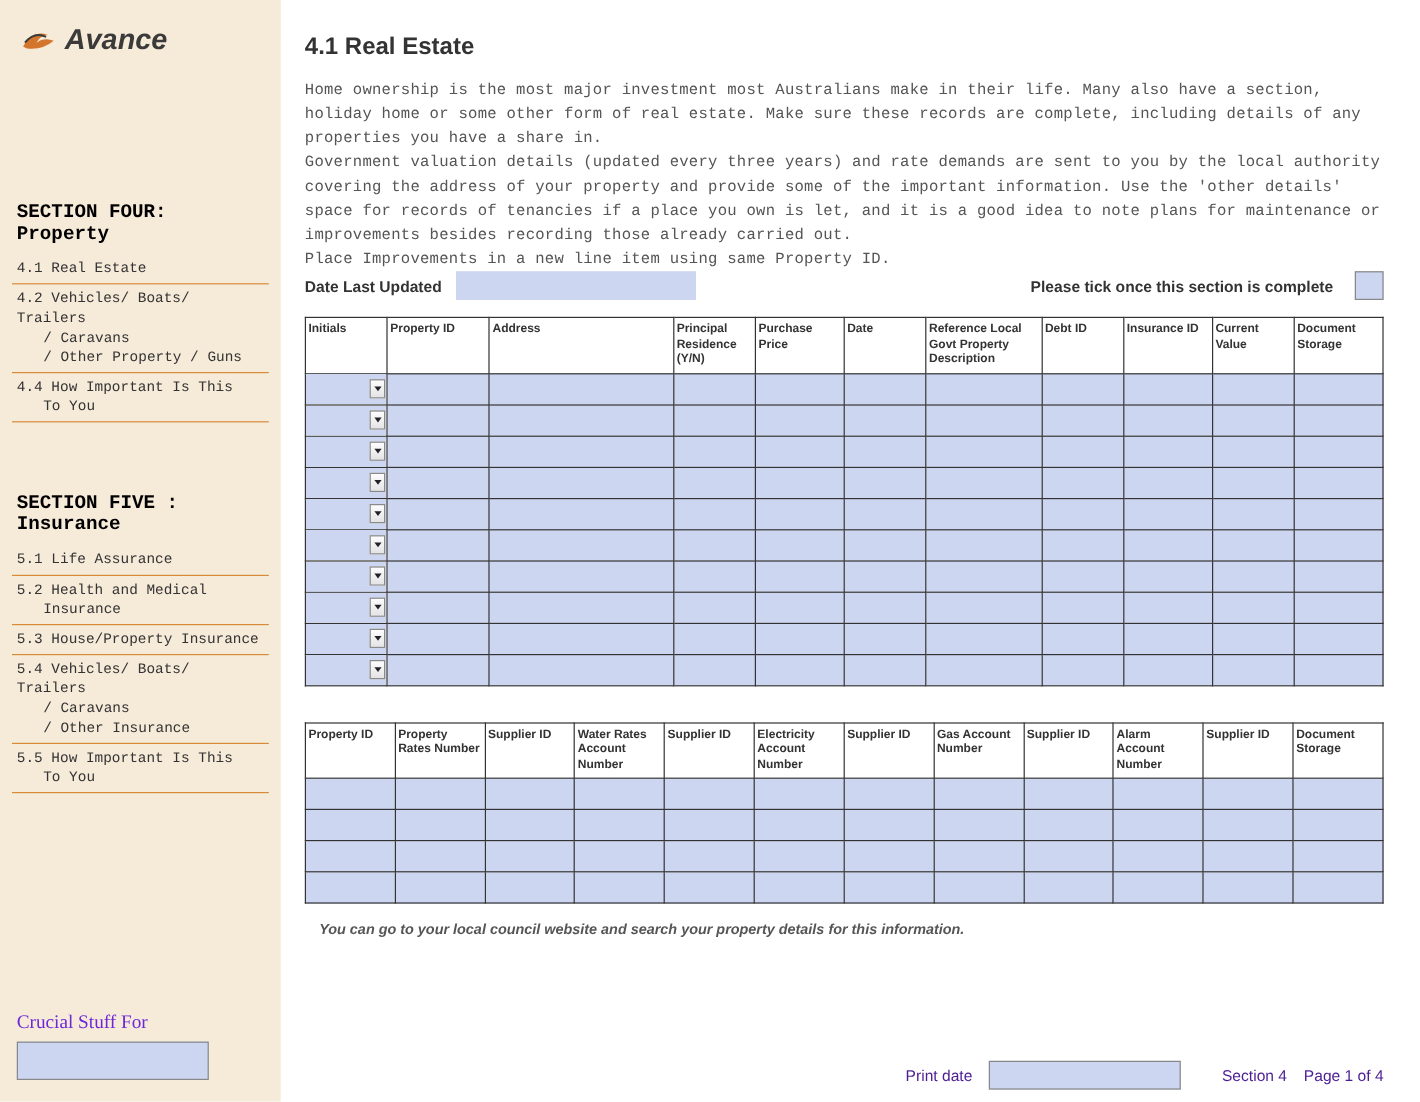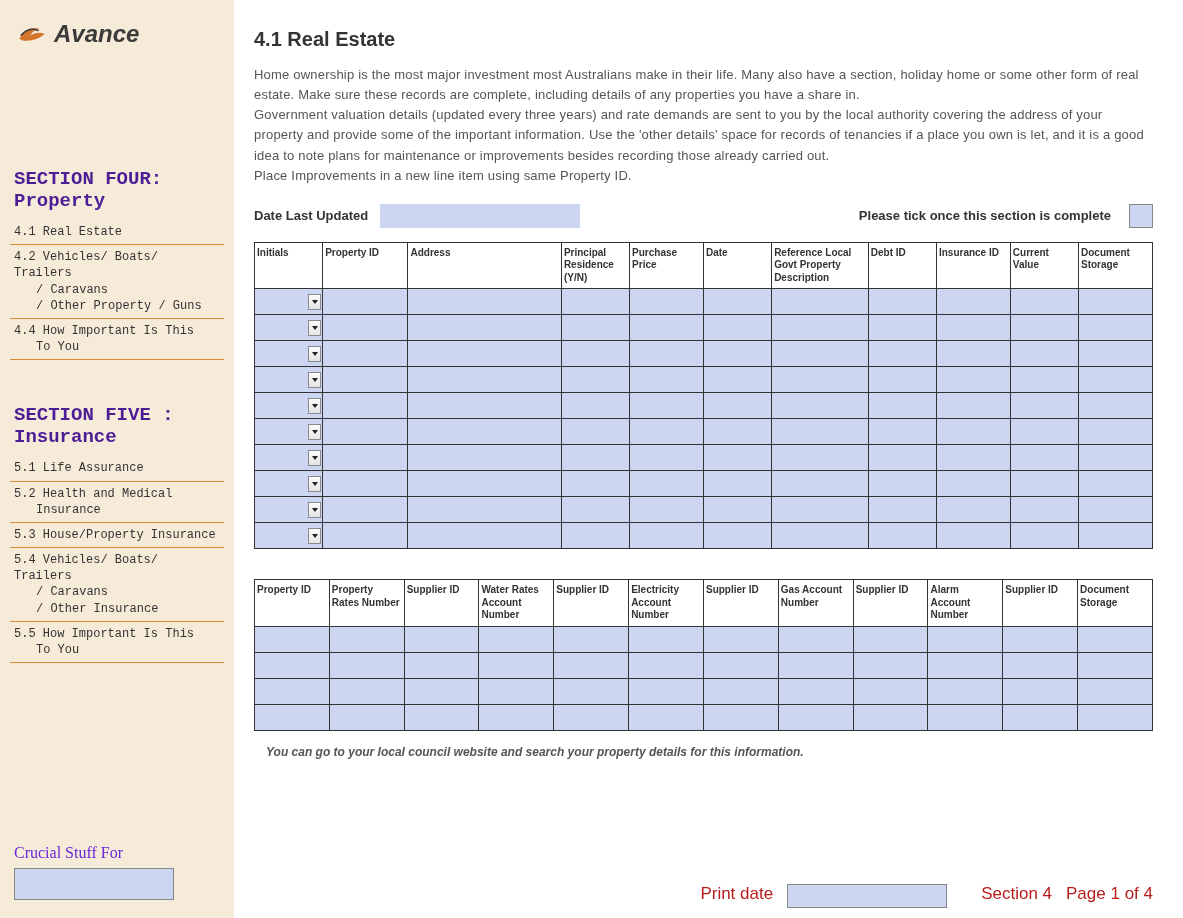--- a/index.html
+++ b/index.html
@@ -35,23 +35,23 @@
   .logo-text {
     font-family: Arial, sans-serif;
     font-size: 24px;
     font-weight: bold;
     font-style: italic;
     color: #3a3a3a;
   }
   .section-heading {
     font-family: "Courier New", monospace;
     font-weight: bold;
-    font-size: 19px;
-    color: #4c1d95;
-    margin: 16px 0 8px 0;
+    font-size: 16px;
+    color: #000000;
+    margin: 30px 0 8px 0;
     padding: 0 4px;
   }
   .nav-item {
     font-family: "Courier New", monospace;
     font-size: 12px;
     color: #333;
     padding: 4px 4px;
     border-bottom: 1px solid #d88c3a;
     line-height: 1.35;
   }
@@ -85,25 +85,25 @@
     background: #fff;
   }
   .page-title {
     font-family: Arial, sans-serif;
     font-size: 20px;
     font-weight: bold;
     color: #333;
     margin-bottom: 14px;
   }
   .intro {
-    font-family: Liberation Sans, sans-serif;
+    font-family: Liberation Mono, monospace;
     font-size: 13px;
     color: #555;
     line-height: 1.55;
-    margin-bottom: 18px;
+    margin-bottom: 0;
     letter-spacing: 0.2px;
   }
   .intro p { margin: 0; }
   .meta-row {
     display: flex;
     align-items: center;
     margin-bottom: 14px;
     font-weight: bold;
     font-size: 13px;
   }
@@ -168,23 +168,24 @@
   .note {
     font-family: "Century Gothic", Arial, sans-serif;
     font-style: italic;
     font-weight: bold;
     font-size: 12px;
     color: #555;
     margin: 14px 0 40px 12px;
   }
   .footer {
     display: flex;
+    align-items: center;
     gap: 14px;
-    font-size: 17px;
-    color: #b91c1c;
+    font-size: 13px;
+    color: #4c1d95;
     position: absolute;
     bottom: 10px;
     right: 30px;
   }
   .footer .pd-input {
     width: 160px;
     height: 24px;
     background: #ccd6f0;
     border: 1px solid #888;
   }

